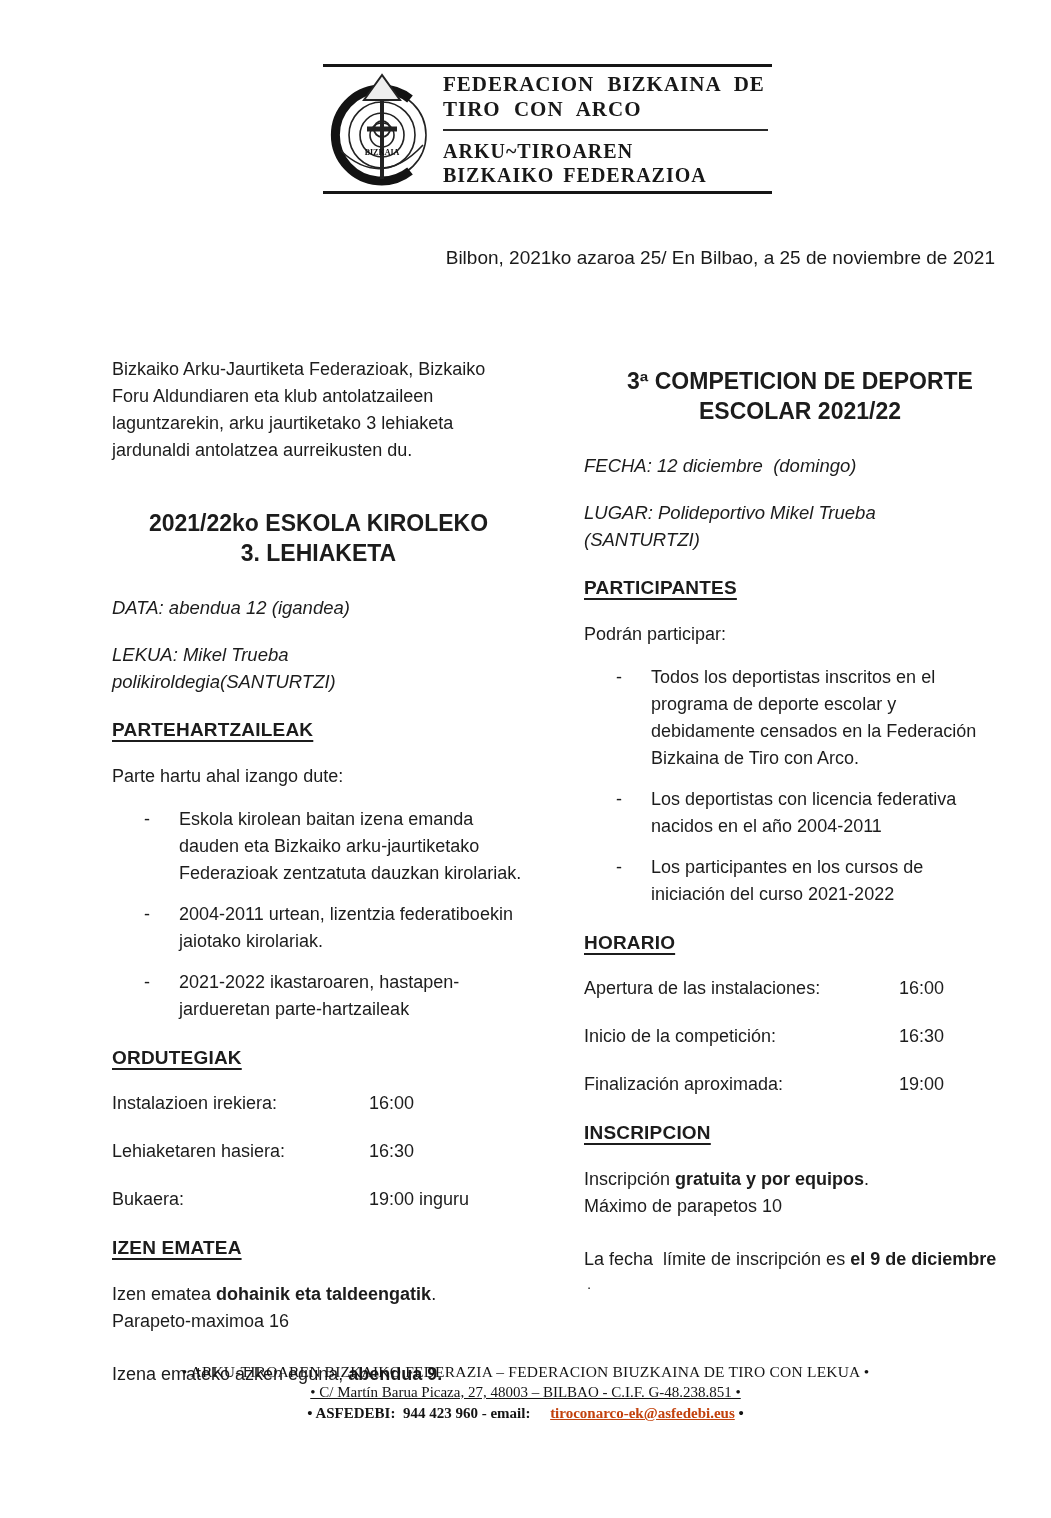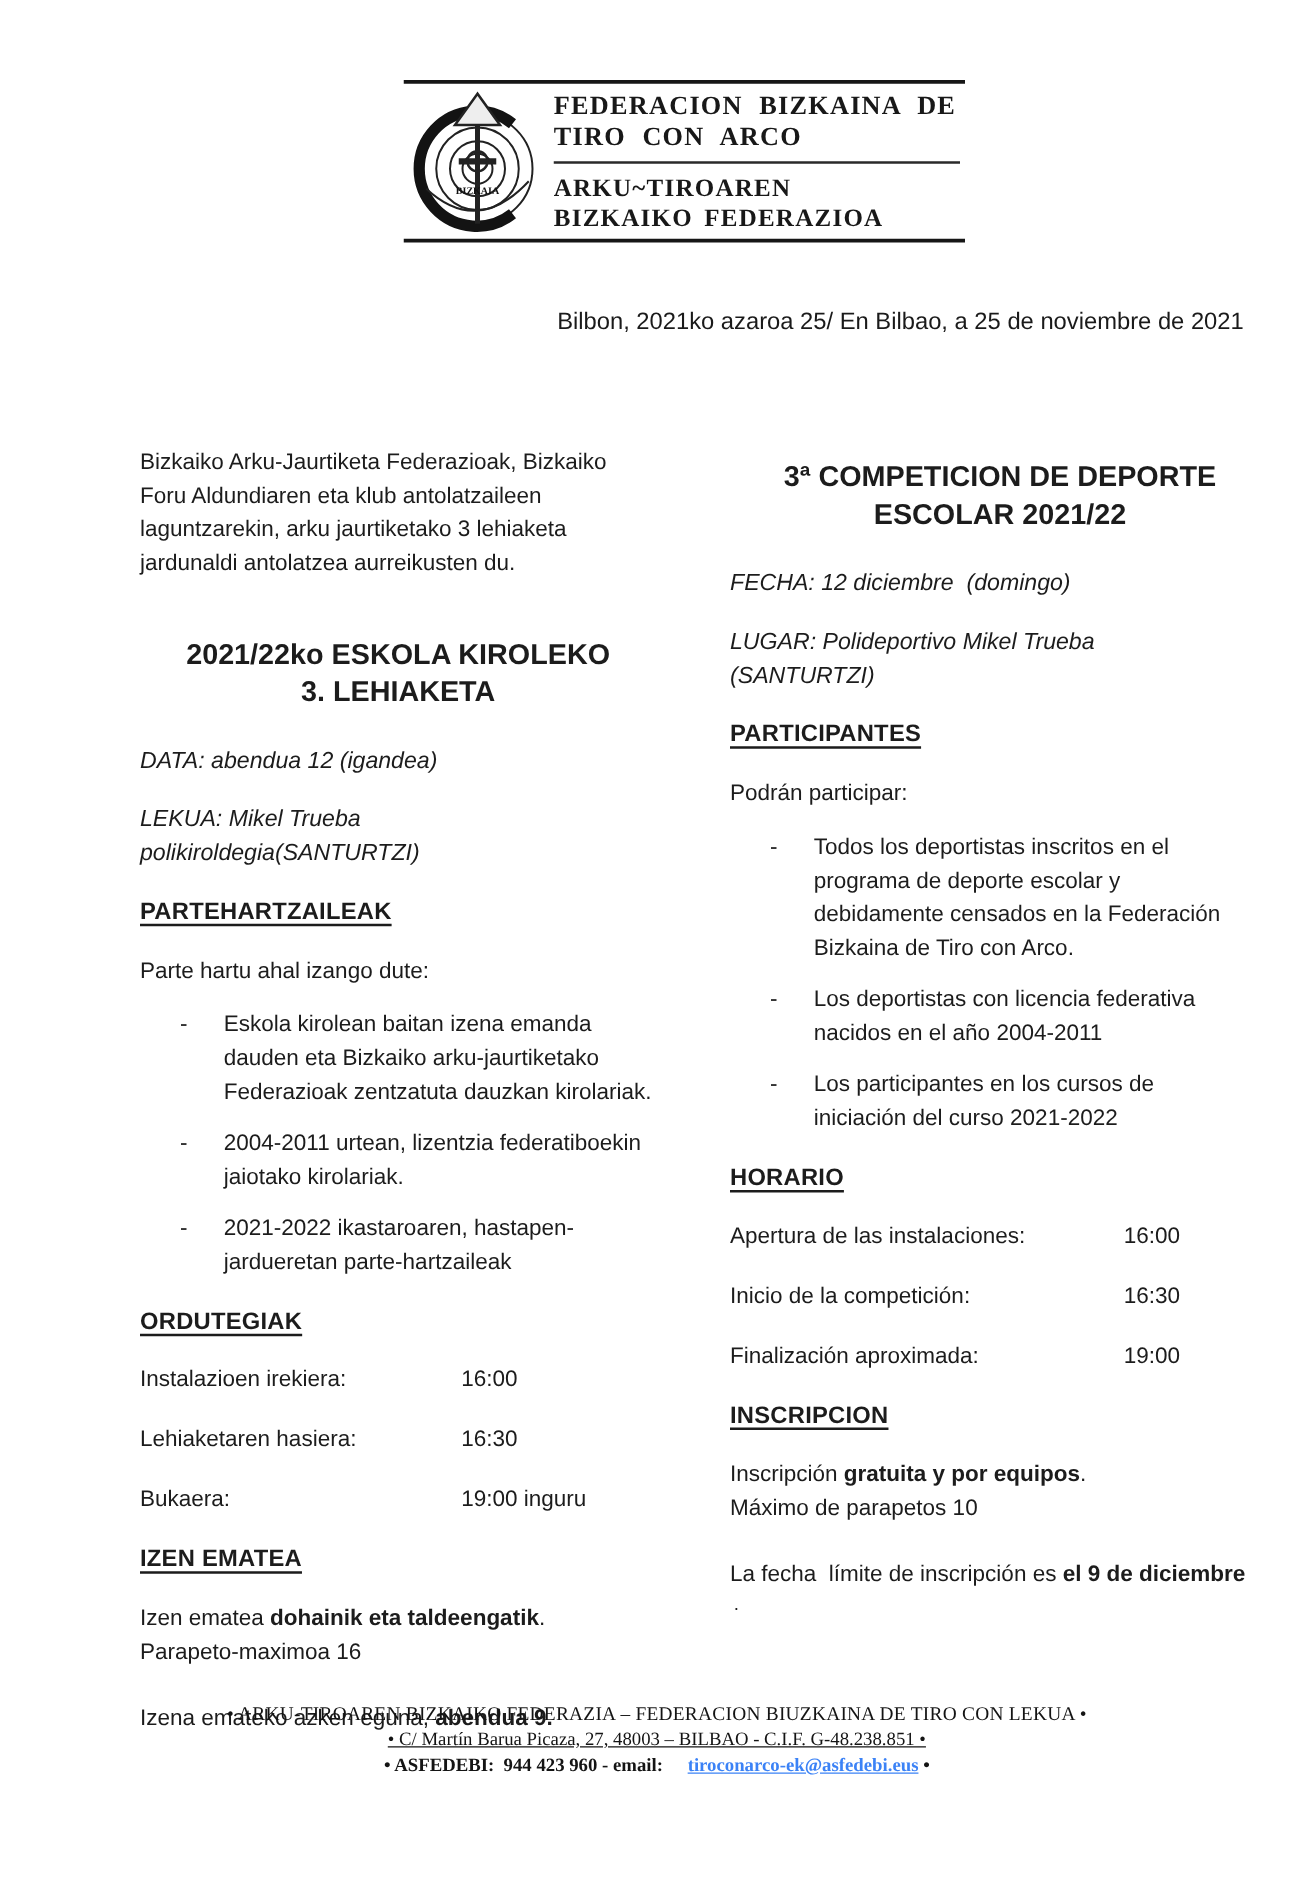--- a/index.html
+++ b/index.html
@@ -55,21 +55,21 @@
   .deadline { margin-top:26px; }
   .dot { font-size:15px; line-height:16px; margin-top:3px; padding-left:3px; }
   
   .footer {
     position:absolute; top:1361px; left:0; width:100%; text-align:center;
     font-family:"Liberation Serif", serif; color:#141414;
   }
   .f1 { font-size:15.5px; line-height:21px; letter-spacing:0.2px; }
   .f2 { font-size:15px;   line-height:21px;text-decoration:underline; }
   .f3 { font-size:15px;   line-height:21px; font-weight:bold; }
-  .email { color:#3b82f6; font-weight:bold;margin-left:16px; }
+  .email { color:#c2410c; font-weight:bold;margin-left:16px; }
 </style>
 </head>
 <body>
 
 <div class="page">
 
   <div class="letterhead">
     <div class="logo">
       <svg width="110" height="116" viewBox="0 0 110 116">
         <circle cx="55" cy="64" r="44" fill="none" stroke="#222" stroke-width="1.6"></circle>

